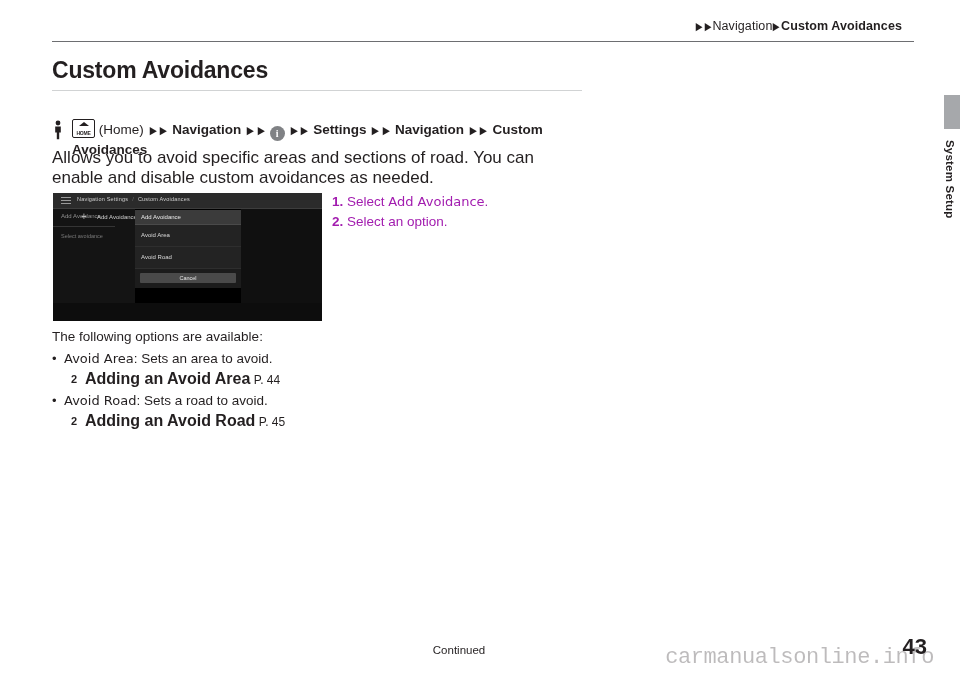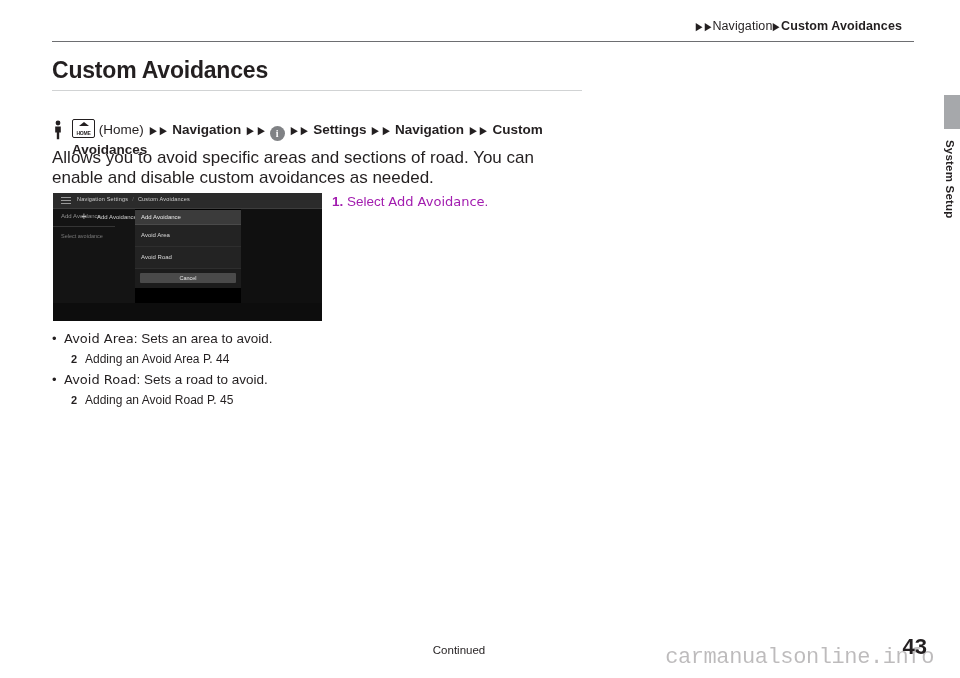--- a/index.html
+++ b/index.html
@@ -372,22 +372,22 @@
     margin-top: 1px;
   }
   .ref-line .refmark {
     position: absolute;
     left: 19px;
     top: 0px;
     font-size: 11px;
     font-weight: bold;
   }
   .ref-title {
-    font-weight: normal;
-    font-size: 12px;
+    font-weight: bold;
+    font-size: 16px;
   }
 
   
   .continued {
     position: absolute;
     bottom: 22px;
     left: 0;
     width: 960px;
     text-align: center;
     font-size: 11.5px;
@@ -480,23 +480,28 @@
     <div class="ss-dlg-item">Avoid Road</div>
     <div class="ss-dlg-cancel">Cancel</div>
   </div>
 </div>
 
 <div class="steps">
   <div>
     <span class="num">1.</span>
     <span>Select </span><span class="cmd">Add Avoidance</span><span>.</span>
   </div>
+  <div>
+    <span class="num">2.</span>
+    <span>Select an option.</span>
+  </div>
 </div>
 
 <div class="options">
+  <div>The following options are available:</div>
 
   <div class="opt-line">
     <span class="bullet">•</span><span class="opt-name">Avoid Area</span><span>: Sets an area to avoid.</span>
   </div>
   <div class="ref-line">
     <span class="refmark">2</span><span class="ref-title">Adding an Avoid Area</span> <span>P. 44</span>
   </div>
 
   <div class="opt-line">
     <span class="bullet">•</span><span class="opt-name">Avoid Road</span><span>: Sets a road to avoid.</span>

